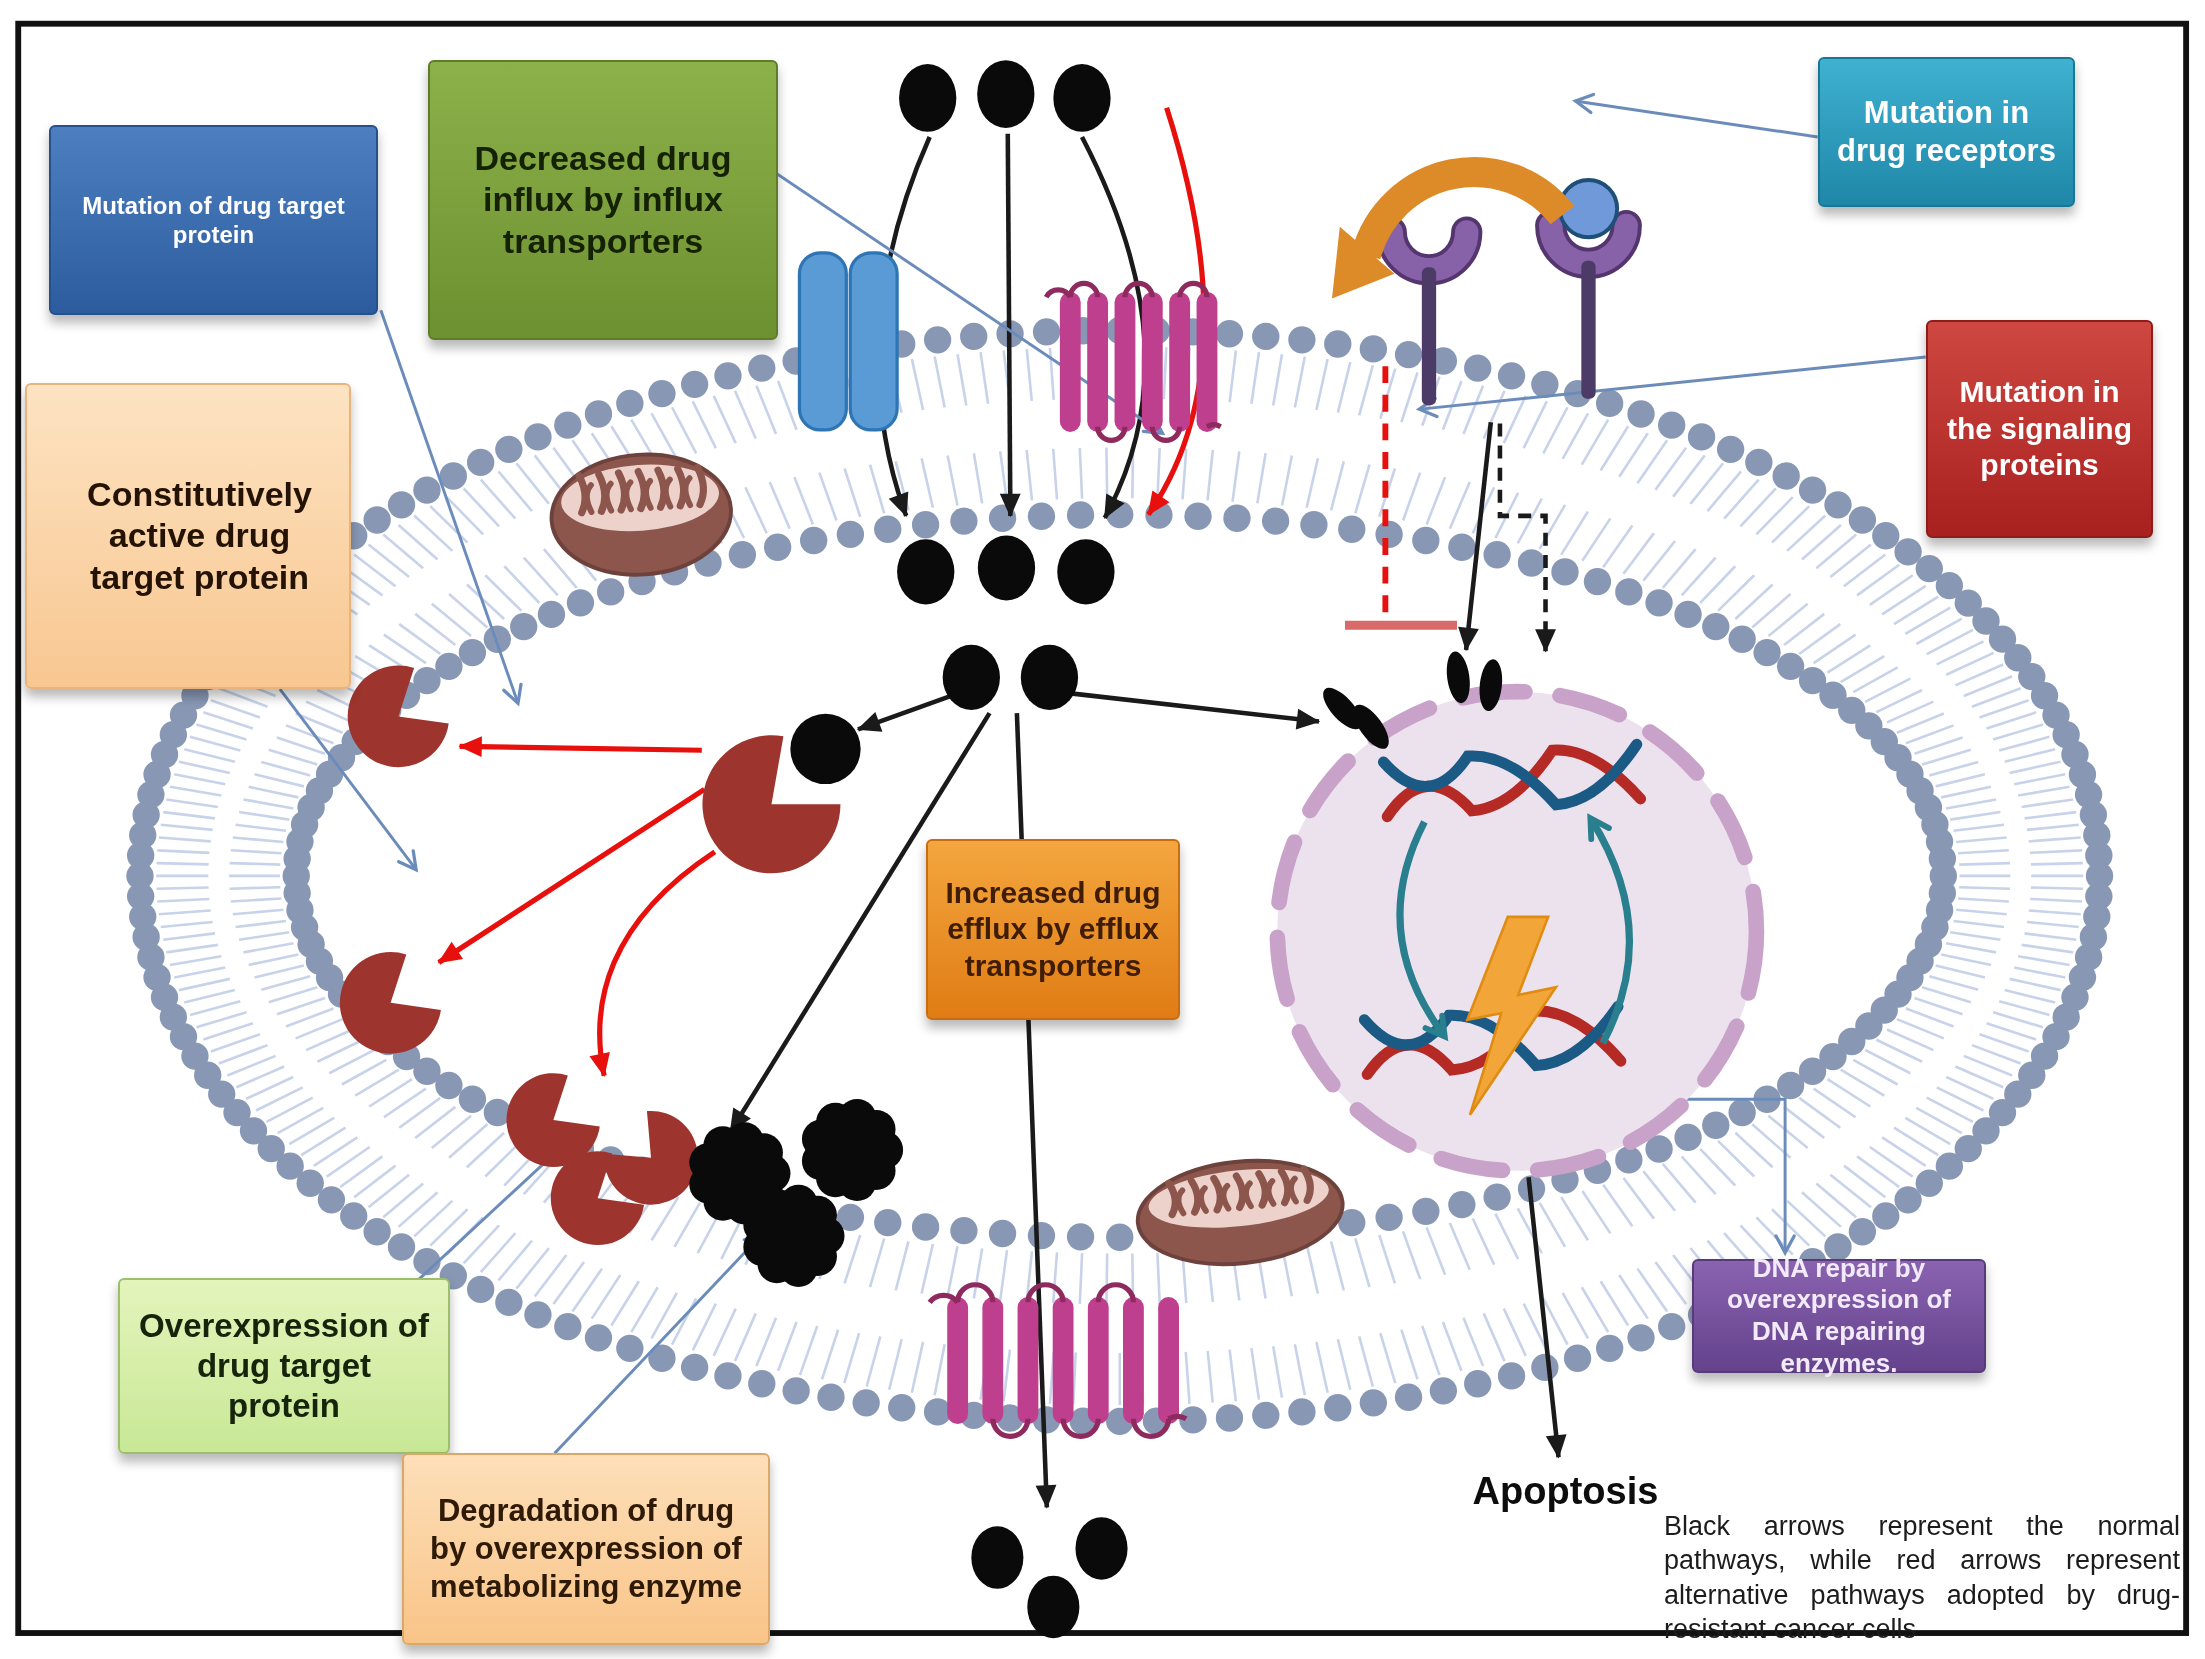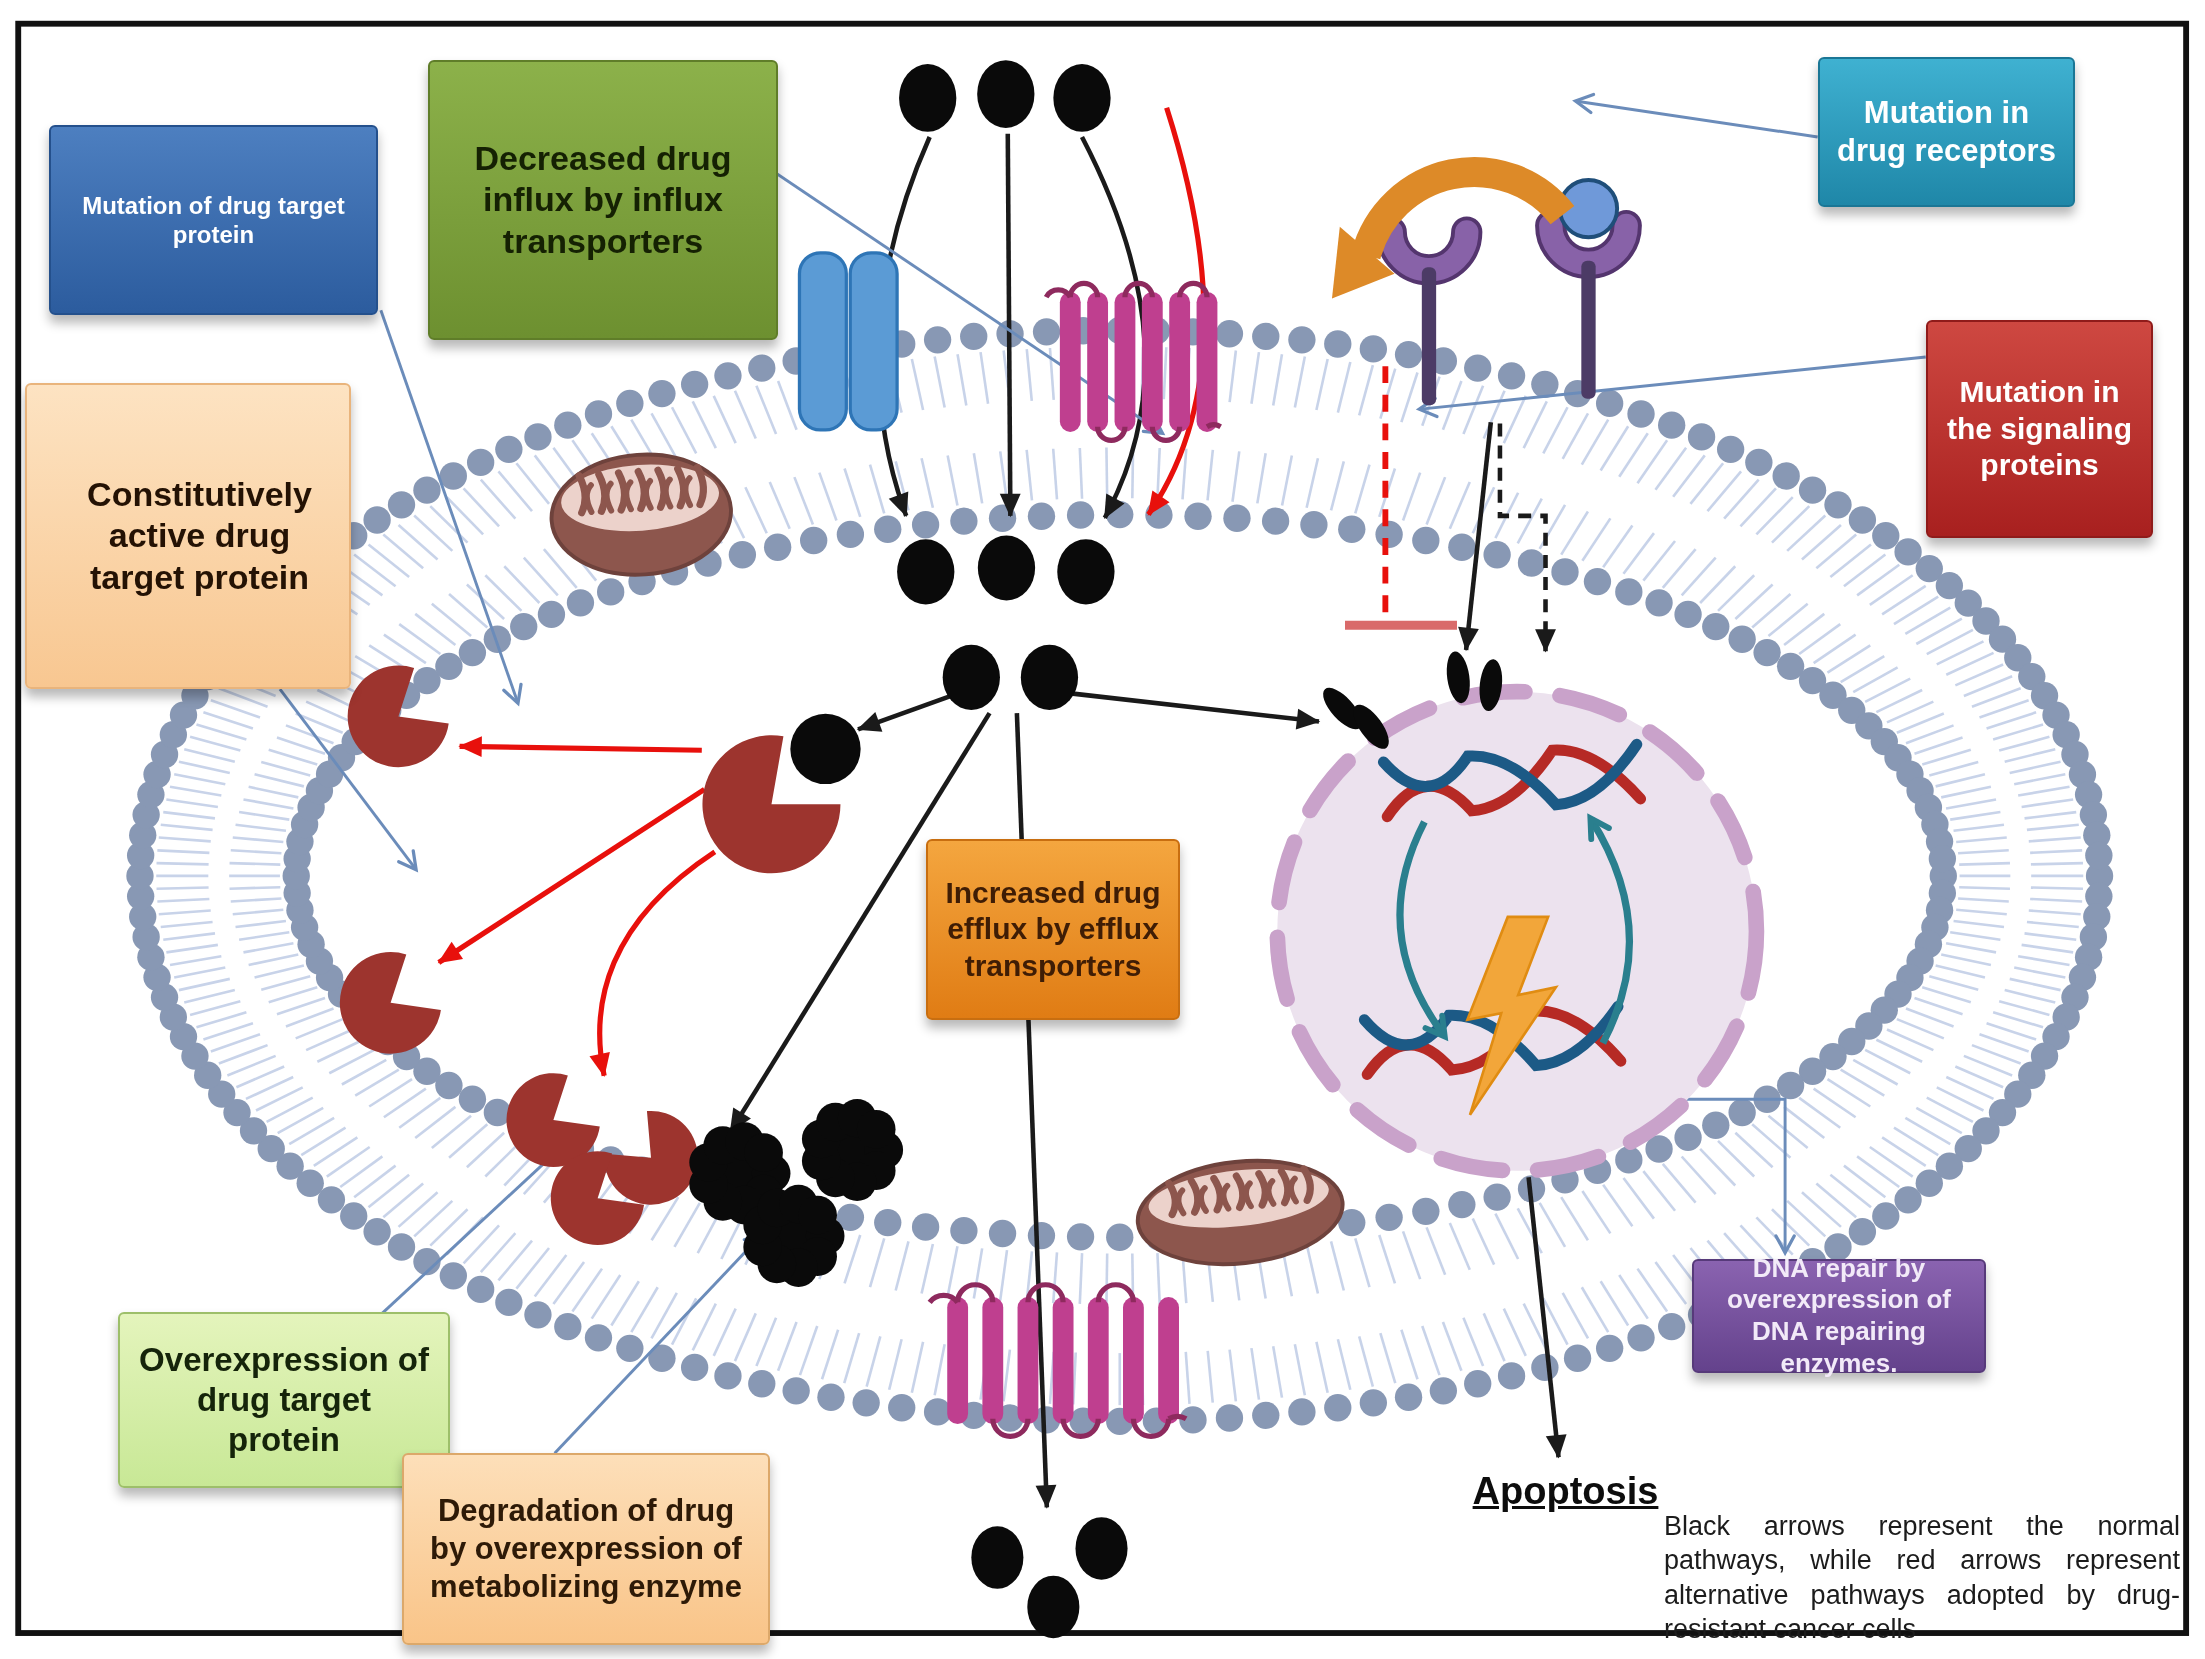--- a/index.html
+++ b/index.html
@@ -16,26 +16,26 @@
   .b-green  {left:428px; top:60px;   width:350px; height:280px; font-size:34px; color:#152103;
              background:linear-gradient(180deg,#8cb14a,#6d9030); border:2px solid #5f7d29;}
   .b-teal   {left:1818px;top:57px;   width:257px; height:150px; font-size:31px; color:#fff; font-weight:700;
              background:linear-gradient(180deg,#3fb1d1,#1f87a8); border:2px solid #1a7695;}
   .b-red    {left:1926px;top:320px;  width:227px; height:218px; font-size:30px; color:#fff;
              background:linear-gradient(180deg,#ce4841,#a8201f); border:2px solid #8f1b1a;}
   .b-orange {left:926px;top:839px; width:254px; height:181px; font-size:30px; color:#3f1d05;
              background:linear-gradient(180deg,#f4a63f,#e07c14); border:2px solid #c86e10;}
   .b-purple {left:1692px;top:1259px; width:294px; height:114px; font-size:26px; color:#f2eaf8;
              background:linear-gradient(180deg,#8a63b0,#64428c); border:2px solid #573a7a;}
-  .b-lgreen {left:118px; top:1312px; width:332px; height:176px; font-size:33px; color:#15240a;
+  .b-lgreen {left:118px; top:1278px; width:332px; height:176px; font-size:33px; color:#15240a;
              background:linear-gradient(180deg,#e4f4bc,#c8e896); border:2px solid #9dbf6a;}
   .b-lorange{left:402px; top:1453px; width:368px; height:192px; font-size:31px; color:#2e1a07;
              background:linear-gradient(180deg,#fddfb9,#f9c488); border:2px solid #dca86a;}
   .apoptosis{position:absolute;left:1455px;top:1470px;width:221px;text-align:center;
-             font-size:38px;font-weight:700;color:#0d0d0d;text-decoration:underline;}
+             font-size:38px;font-weight:700;color:#0d0d0d;}
   .legend{position:absolute;left:1664px;top:1509px;width:516px;font-size:27px;line-height:1.27;
              color:#1c1c1c;text-align:justify;text-align-last:left;}
 </style>
 </head>
 <body>
 
 <div id="stage">
 
   <svg id="art" width="2205" height="1660" viewBox="0 0 3387 2549">
     <defs>

